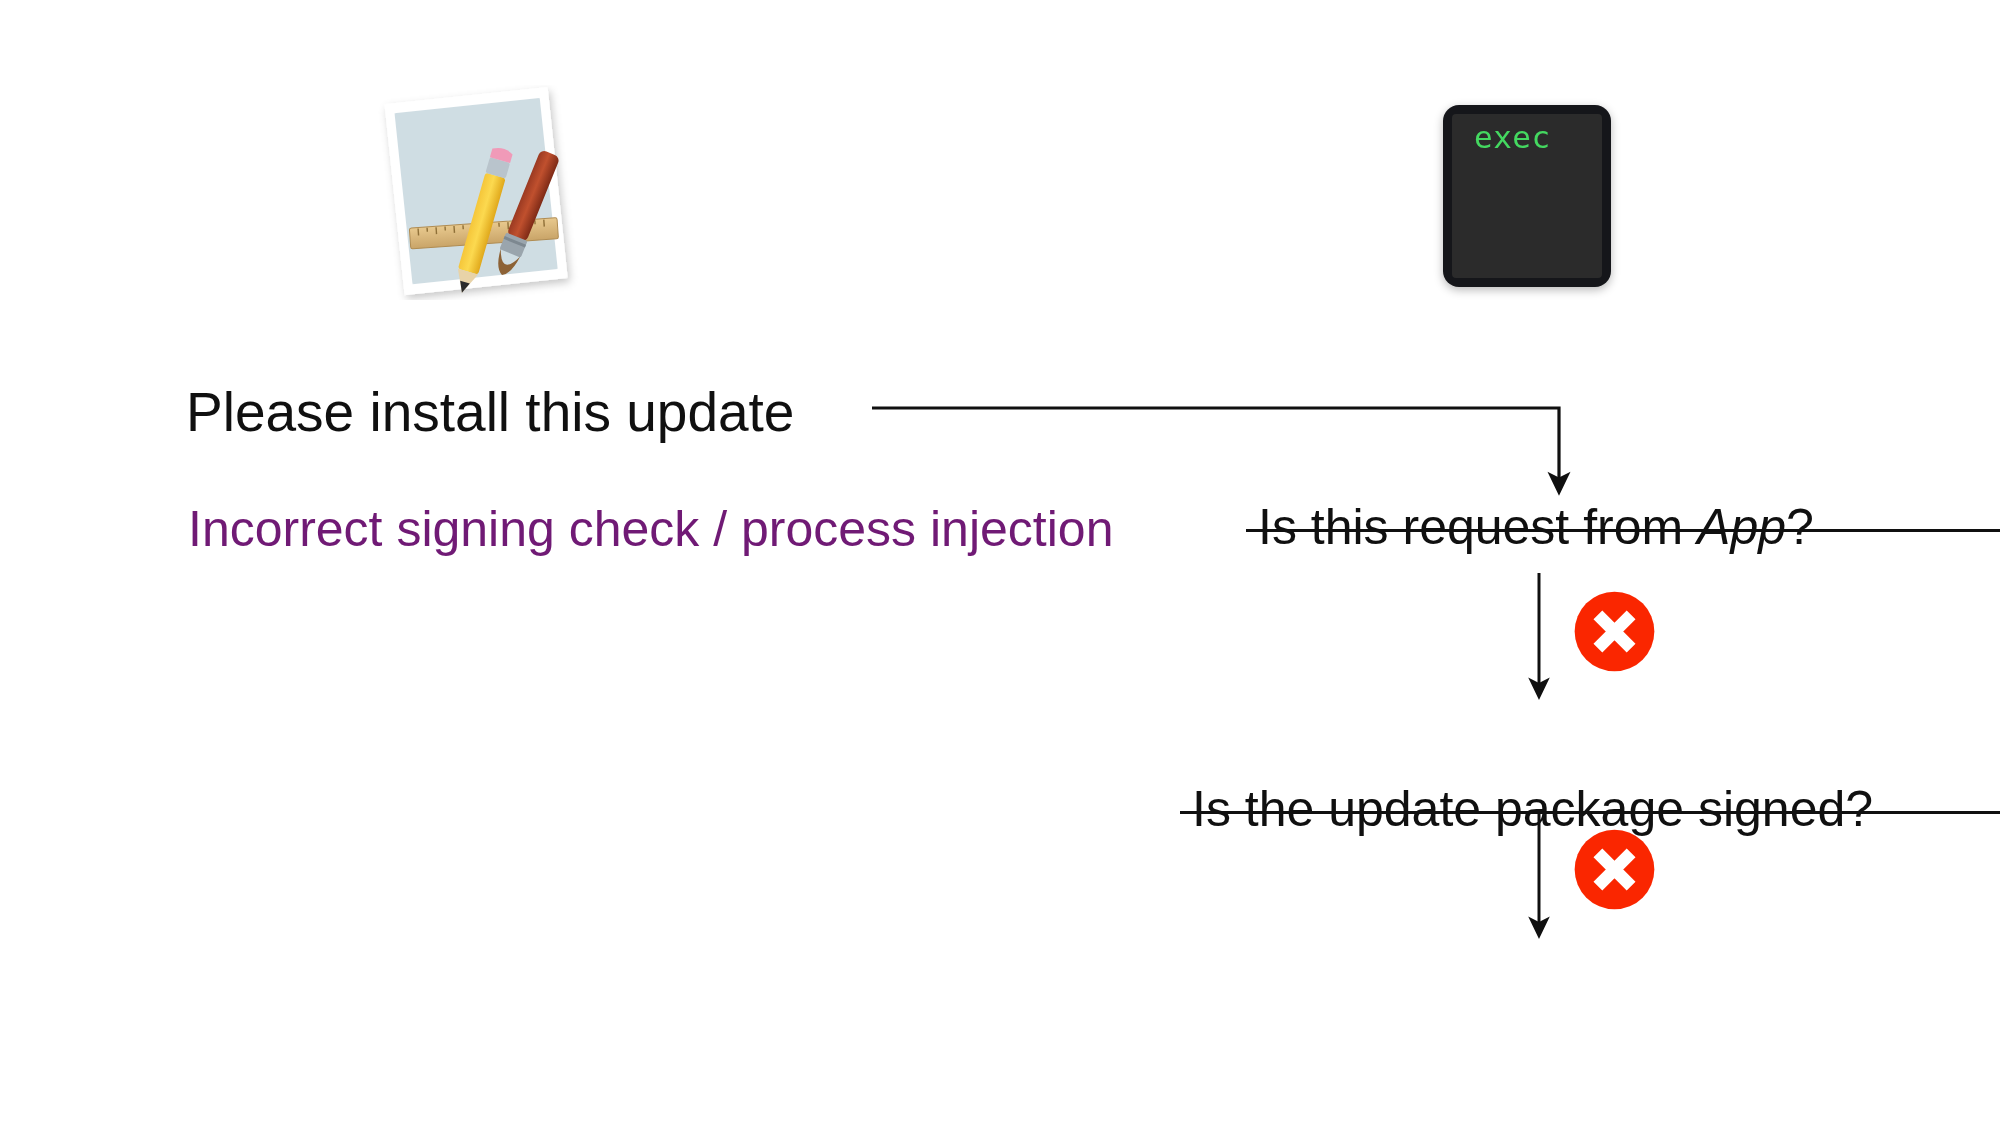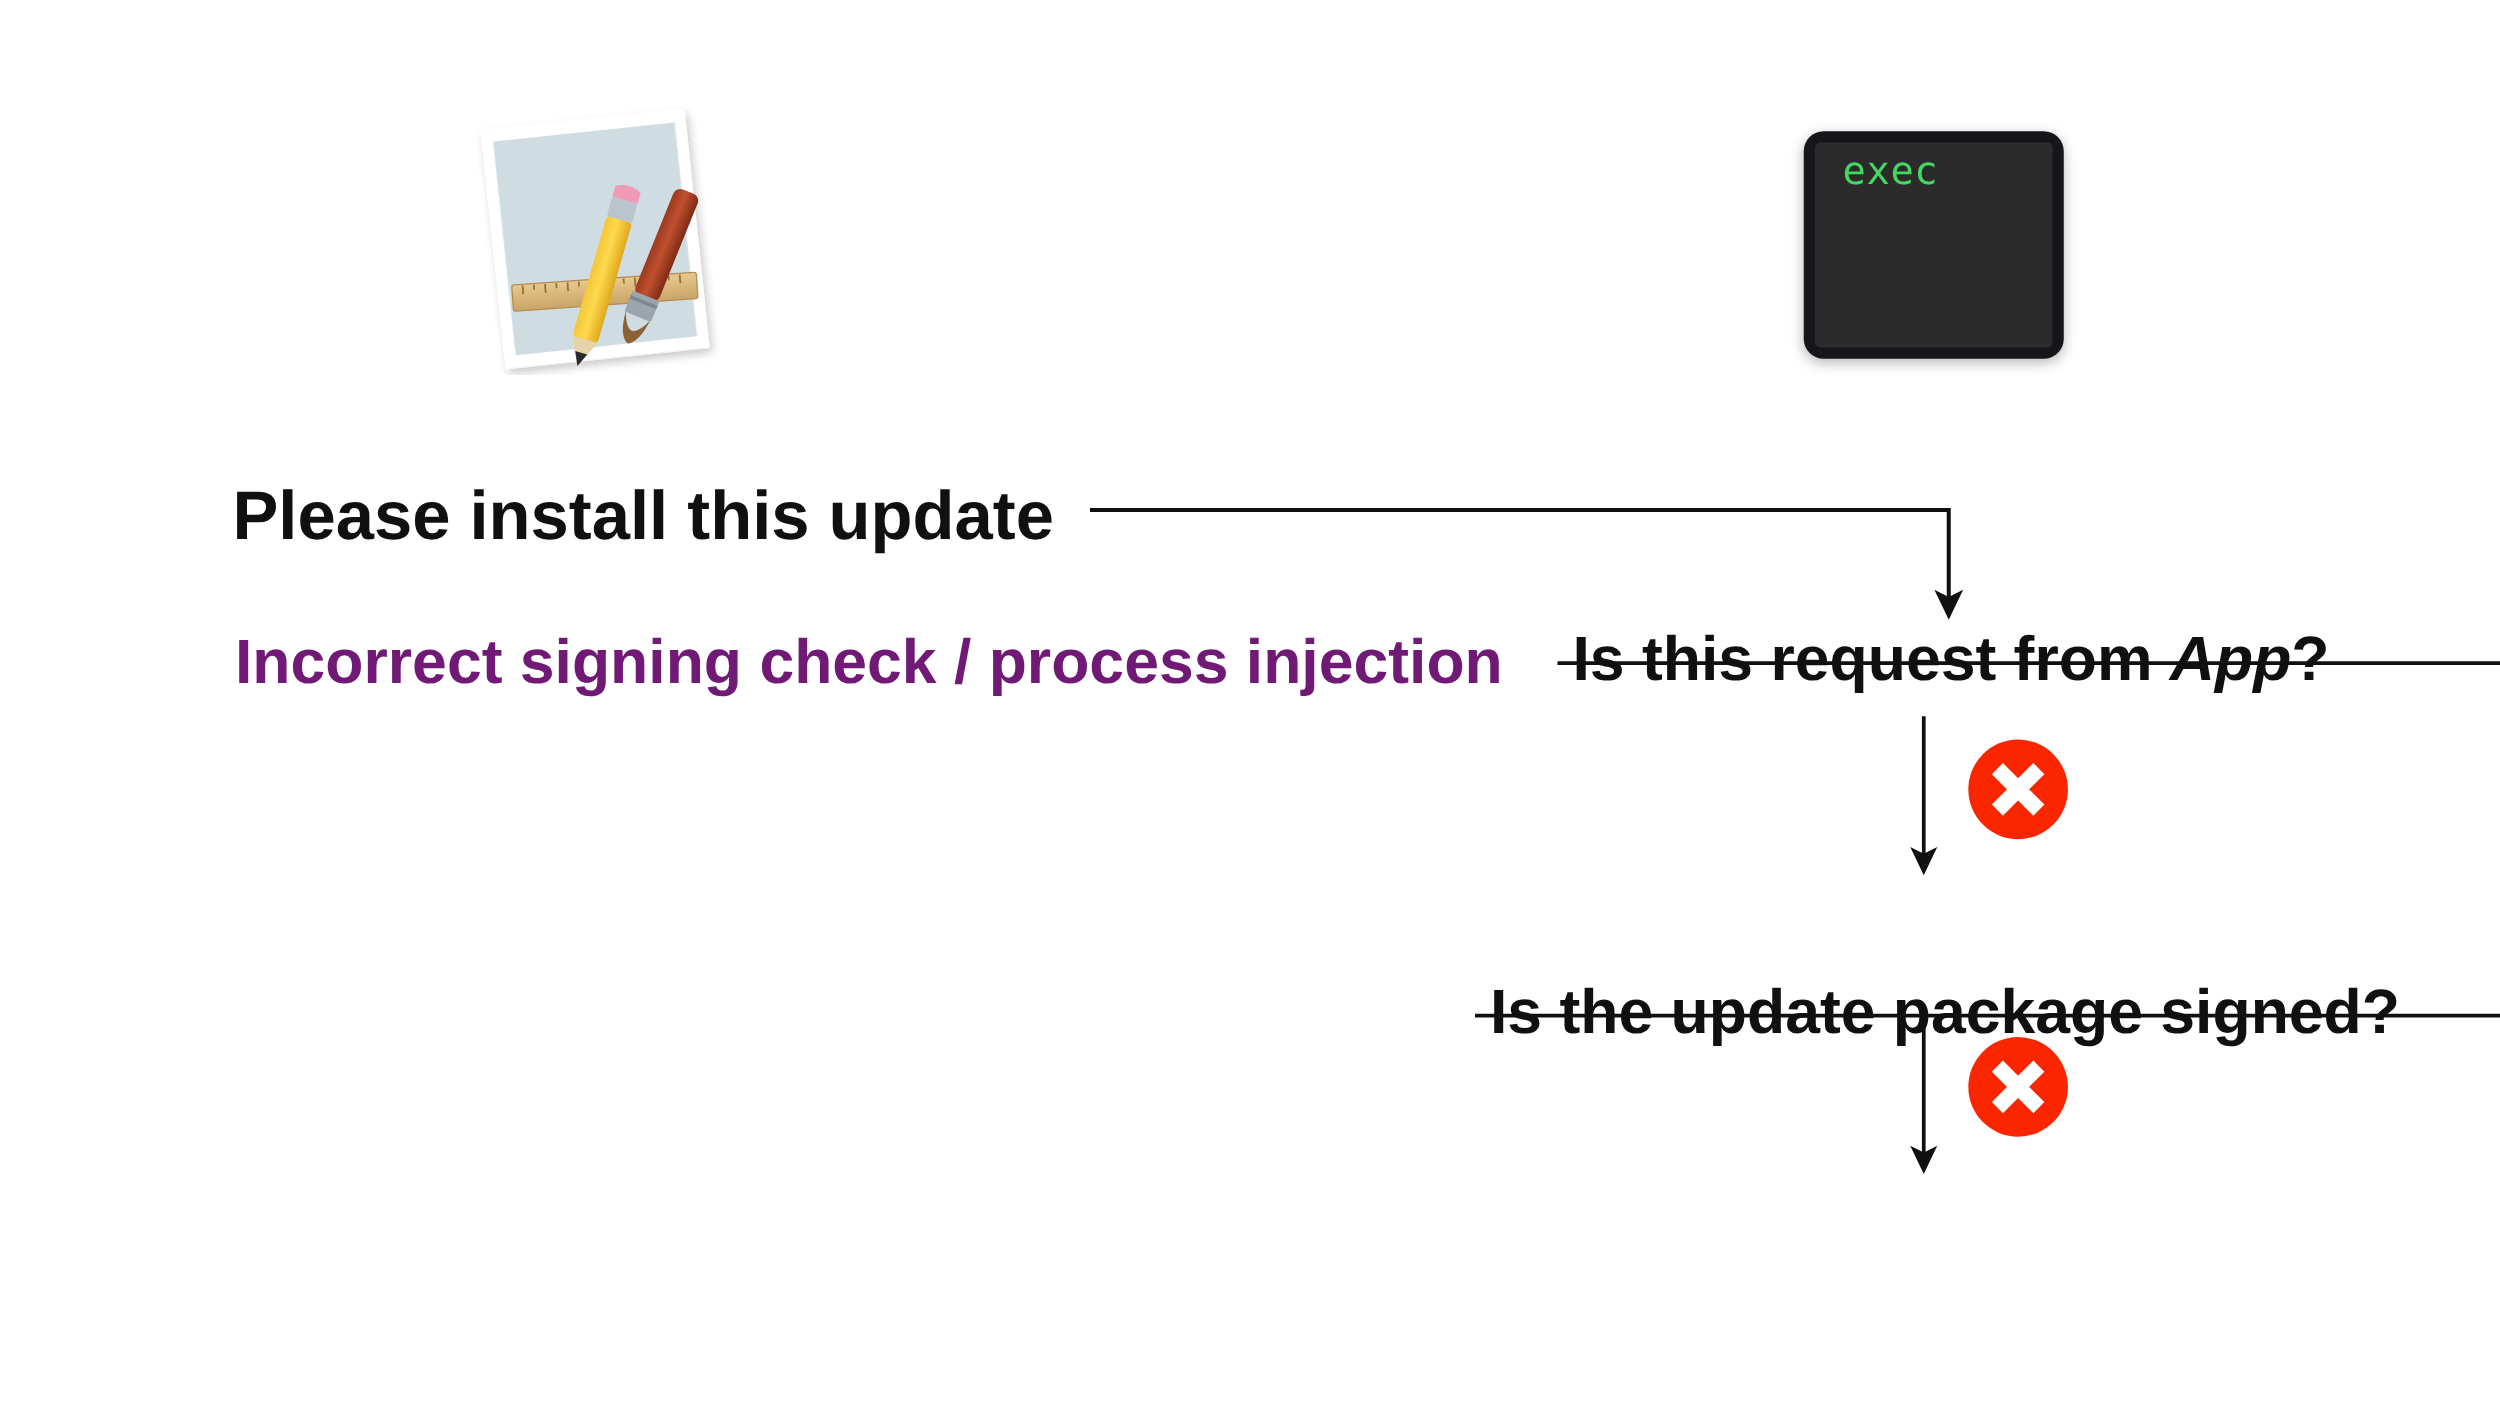--- a/index.html
+++ b/index.html
@@ -29,21 +29,21 @@
     width: 215px;
     height: 215px;
   }
   .app-icon svg { display: block; width: 100%; height: 100%; }
 
   
   .term-icon {
     position: absolute;
     left: 1443px;
     top: 105px;
-    width: 208px;
+    width: 168px;
     height: 182px;
     background: #15161a;
     border-radius: 16px;
     box-shadow: 0 3px 10px rgba(0,0,0,0.28);
     padding: 9px;
     box-sizing: border-box;
   }
   .term-screen {
     width: 100%;
     height: 100%;
@@ -57,21 +57,21 @@
     font-size: 31px;
     line-height: 1.1;
     letter-spacing: 0.5px;
   }
 
   
   .txt {
     position: absolute;
     white-space: nowrap;
     font-family: "Liberation Sans", sans-serif;
-    font-weight: 700;
+    font-weight: 400;
   }
   .black { color: #101010; }
   .red   { color: #701a75; }
 
   .row-1-left {
     left: 186px;
     top: 380px;
     font-size: 55px;
   }
   .row-2-left {

